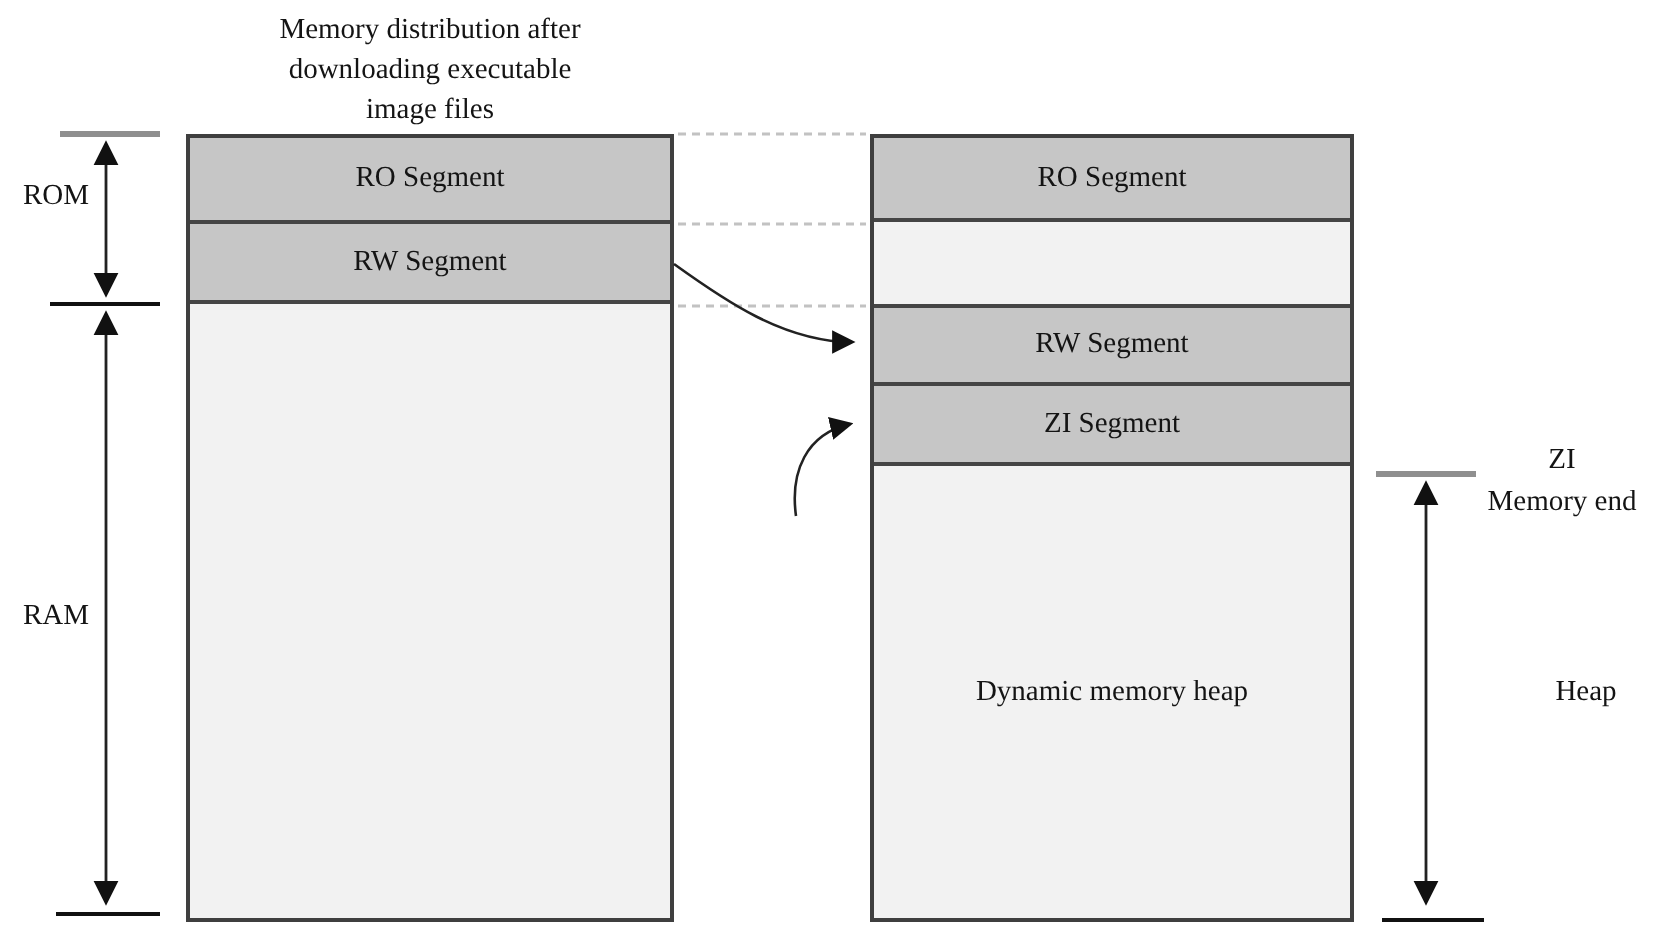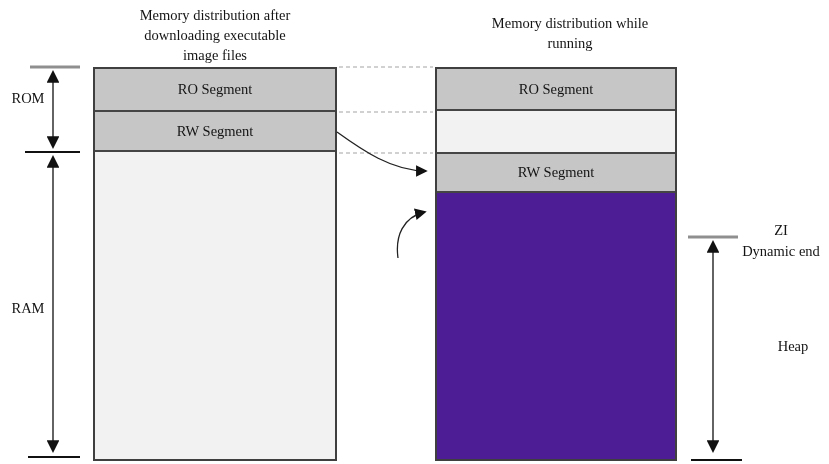--- a/index.html
+++ b/index.html
@@ -19,21 +19,21 @@
     white-space:pre-line;
   }
   .title-left{left:110px;top:5px;width:210px;}
   .title-right{left:465px;top:13px;width:210px;}
   .column{
     position:absolute;
     top:67px;
     height:394px;
     box-sizing:border-box;
     border:2px solid #3f3f3f;
-    background:#4c1d95;
+    background:#0c4a6e;
     display:flex;
     flex-direction:column;
   }
   .column-left{left:93px;width:244px;}
   .column-right{left:435px;width:242px;}
   .seg{
     box-sizing:border-box;
     flex:0 0 auto;
     display:flex;
     align-items:center;
@@ -60,47 +60,51 @@
   }
 </style>
 </head>
 <body>
 
 <div class="canvas">
 
   <div class="title title-left">Memory distribution after
 downloading executable
 image files</div>
-  <div class="title title-right">Memory distribution while
-running</div>
 
   <div class="column column-left">
     <div class="seg seg-dark" style="height:43px;">
       <span>RO Segment</span>
     </div>
     <div class="seg seg-dark" style="height:40px;">
       <span>RW Segment</span>
     </div>
     <div class="seg seg-heap"></div>
   </div>
 
   <div class="column column-right">
     <div class="seg seg-dark" style="height:42px;">
       <span>RO Segment</span>
     </div>
     <div class="seg seg-light" style="height:43px;"></div>
     <div class="seg seg-dark" style="height:39px;">
       <span>RW Segment</span>
     </div>
+    <div class="seg seg-dark" style="height:40px;">
+      <span>ZI Segment</span>
+    </div>
+    <div class="seg seg-heap">
+      <span>Dynamic memory heap</span>
+    </div>
   </div>
 
   <div class="side-label rom-label">ROM</div>
   <div class="side-label ram-label">RAM</div>
   <div class="side-label zi-end-label">ZI
-Dynamic end</div>
+Memory end</div>
   <div class="side-label heap-label">Heap</div>
 
   <svg class="overlay" width="829" height="464" viewBox="0 0 829 464">
     <defs>
       <marker id="arr" viewBox="0 0 10 10" refX="8.5" refY="5" markerWidth="9" markerHeight="9" orient="auto-start-reverse">
         <path d="M0,0 L10,5 L0,10 z" fill="#111111"></path>
       </marker>
     </defs>
 
     <path d="M339,67 H433" stroke="#c2c2c2" stroke-width="1.5" stroke-dasharray="4,3" fill="none"></path>

